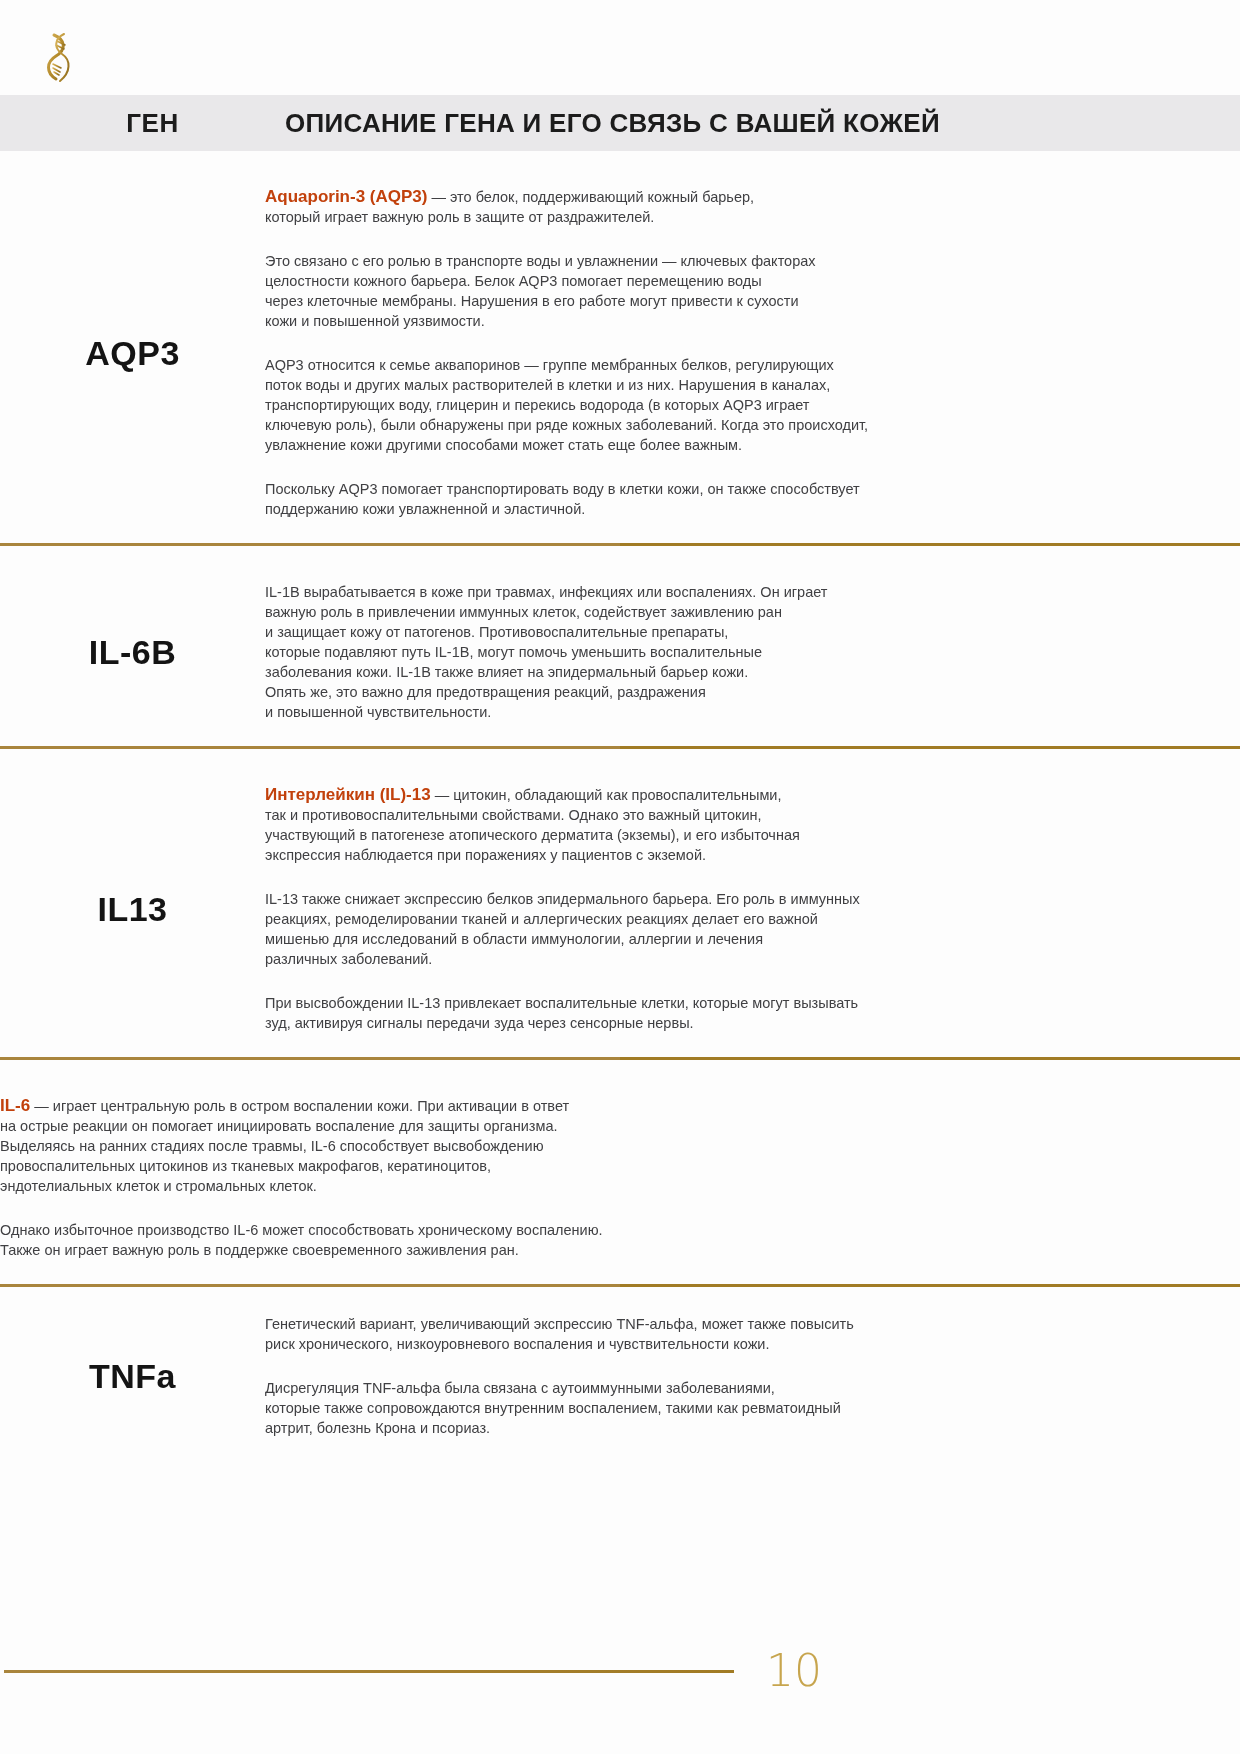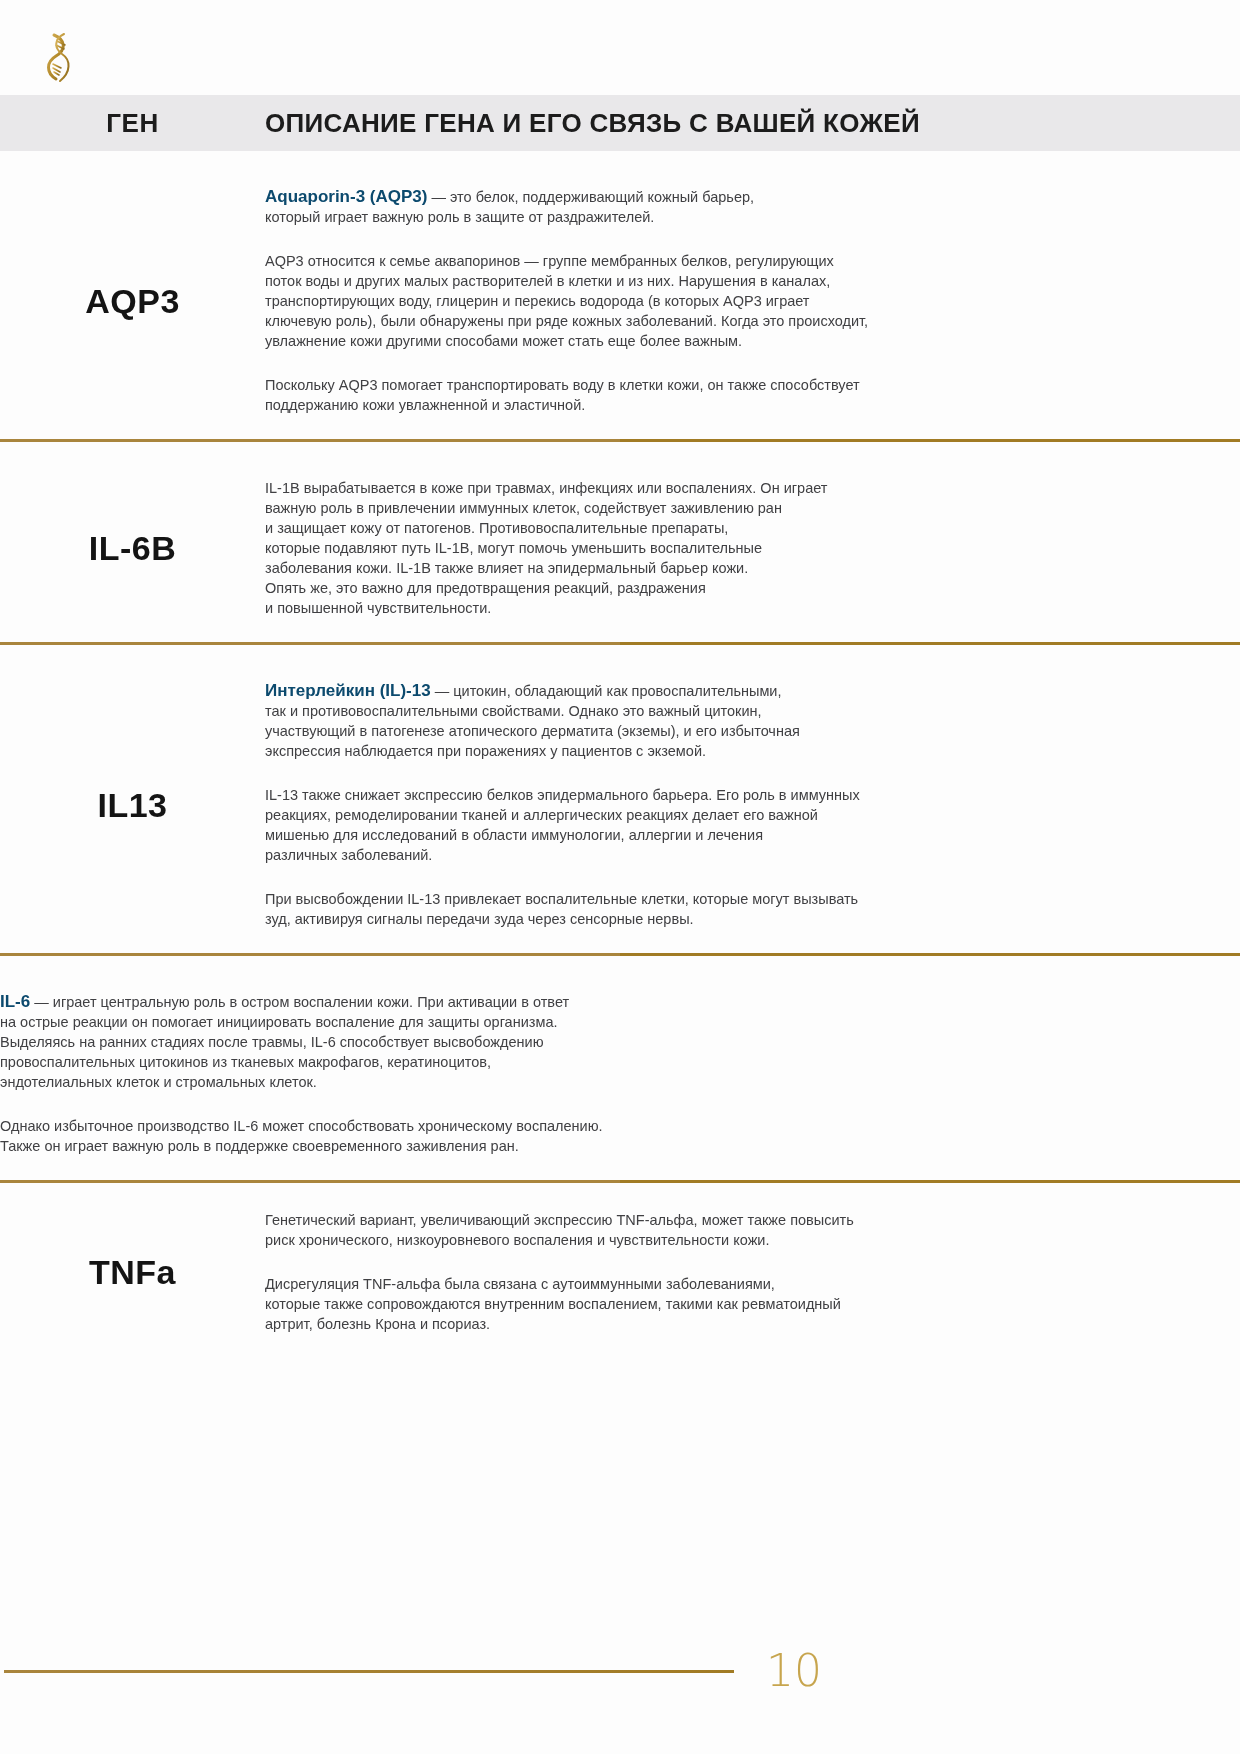--- a/index.html
+++ b/index.html
@@ -22,20 +22,21 @@
     align-items:center;
     height:56px;
     background:var(--header-bar-bg,#e9e8ea);
   }
   .table-header .col-gene{
     width:265px;
     text-align:center;
     font-size:26px;font-weight:700;
     letter-spacing:0.5px;
     color:var(--heading-text,#1c1c1c);
+    margin-left:20px;
   }
   .table-header .col-desc{
     flex:1;
     font-size:26px;font-weight:700;
     letter-spacing:0.3px;
     color:var(--heading-text,#1c1c1c);
   }
 
   
   .row{
@@ -62,21 +63,21 @@
     margin:0 0 24px 0;
     font-size:14.5px;
     line-height:20px;
     white-space:pre-line;
     color:var(--body-text,#404043);
   }
   .body-col p:last-child{margin-bottom:0;}
   .lead{
     font-size:17px;
     font-weight:700;
-    color:#0c4a6e;
+    color:#c2410c;
   }
   .divider{
     height:3px;
     background:linear-gradient(90deg,
       var(--gold-line-left,#a9853d) 0%,
       var(--gold-line-left,#a9853d) 50%,
       var(--gold-line-right,#a17b24) 50%,
       var(--gold-line-right,#a17b24) 100%);
   }
 
@@ -134,20 +135,24 @@
     <div class="col-desc">ОПИСАНИЕ ГЕНА И ЕГО СВЯЗЬ С ВАШЕЙ КОЖЕЙ</div>
   </div>
 
   <section class="row">
     <div class="label-col">
       <div class="gene-label">AQP3</div>
     </div>
     <div class="body-col">
       <p><strong class="lead">Aquaporin-3 (AQP3)</strong><span> — это белок, поддерживающий кожный барьер,
 который играет важную роль в защите от раздражителей.</span></p>
+      <p>Это связано с его ролью в транспорте воды и увлажнении — ключевых факторах
+целостности кожного барьера. Белок AQP3 помогает перемещению воды
+через клеточные мембраны. Нарушения в его работе могут привести к сухости
+кожи и повышенной уязвимости.</p>
       <p>AQP3 относится к семье аквапоринов — группе мембранных белков, регулирующих
 поток воды и других малых растворителей в клетки и из них. Нарушения в каналах,
 транспортирующих воду, глицерин и перекись водорода (в которых AQP3 играет
 ключевую роль), были обнаружены при ряде кожных заболеваний. Когда это происходит,
 увлажнение кожи другими способами может стать еще более важным.</p>
       <p>Поскольку AQP3 помогает транспортировать воду в клетки кожи, он также способствует
 поддержанию кожи увлажненной и эластичной.</p>
     </div>
   </section>
   <div class="divider"></div>

